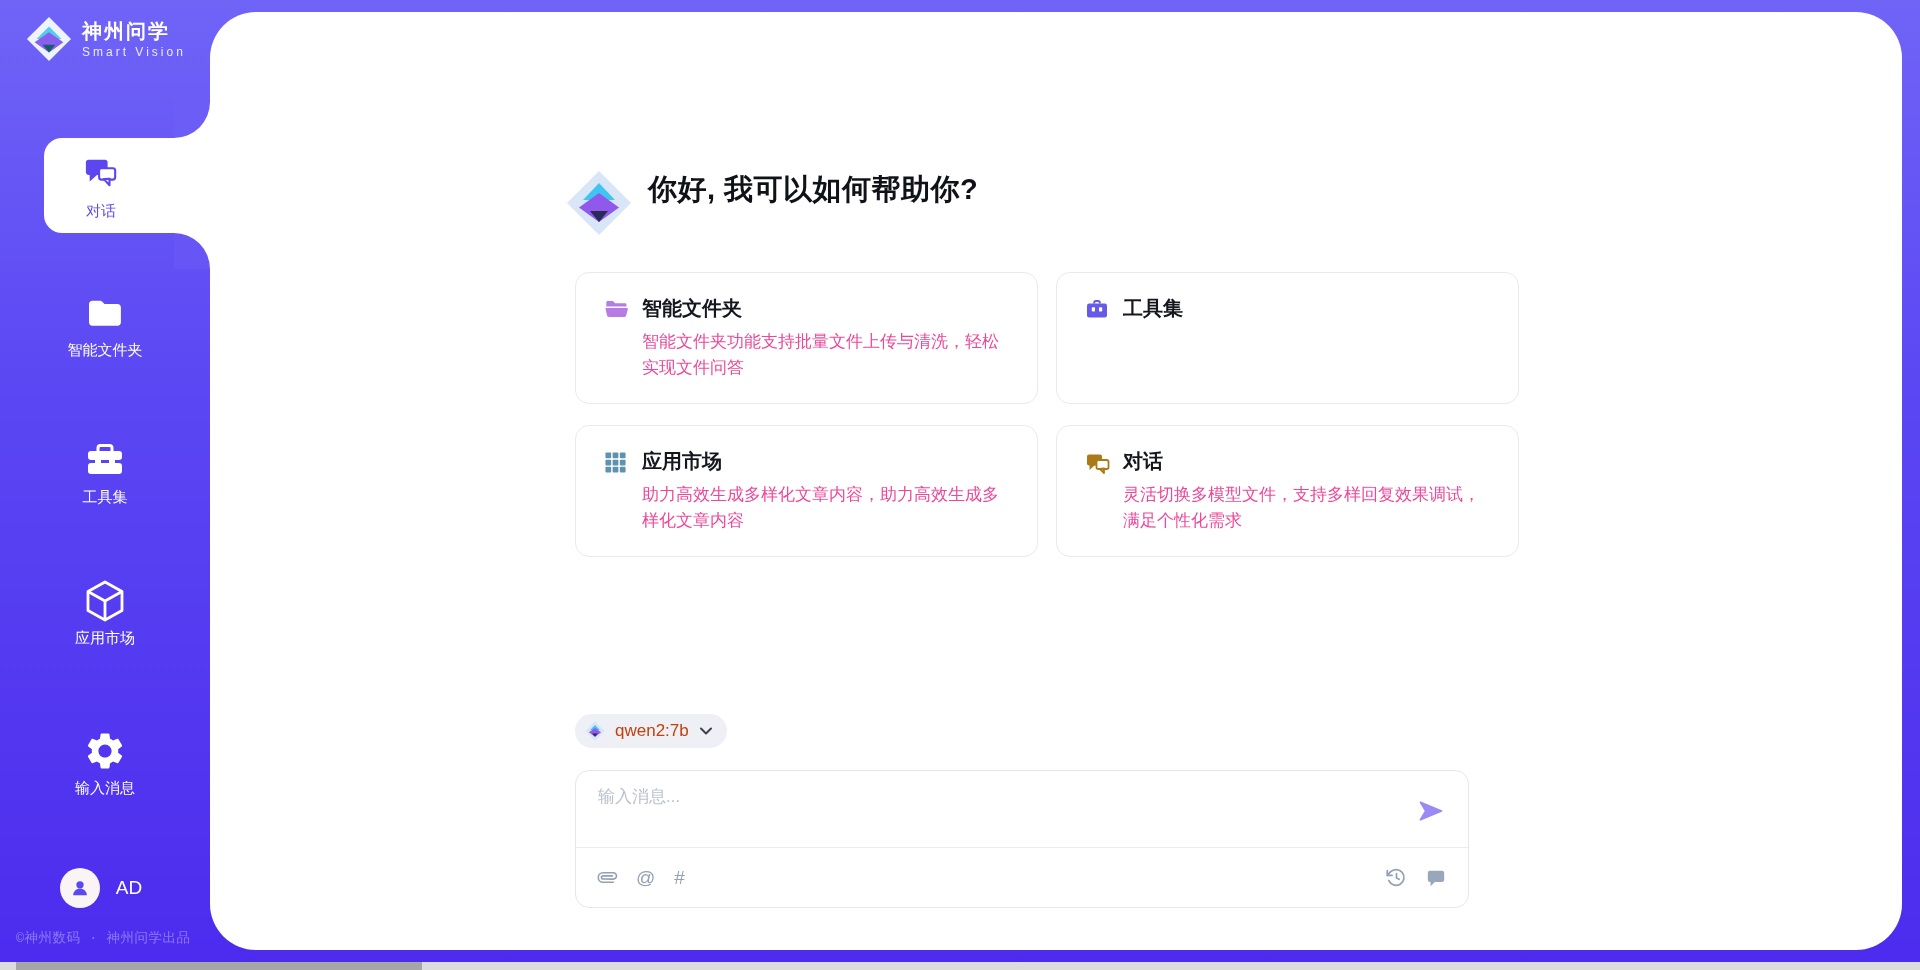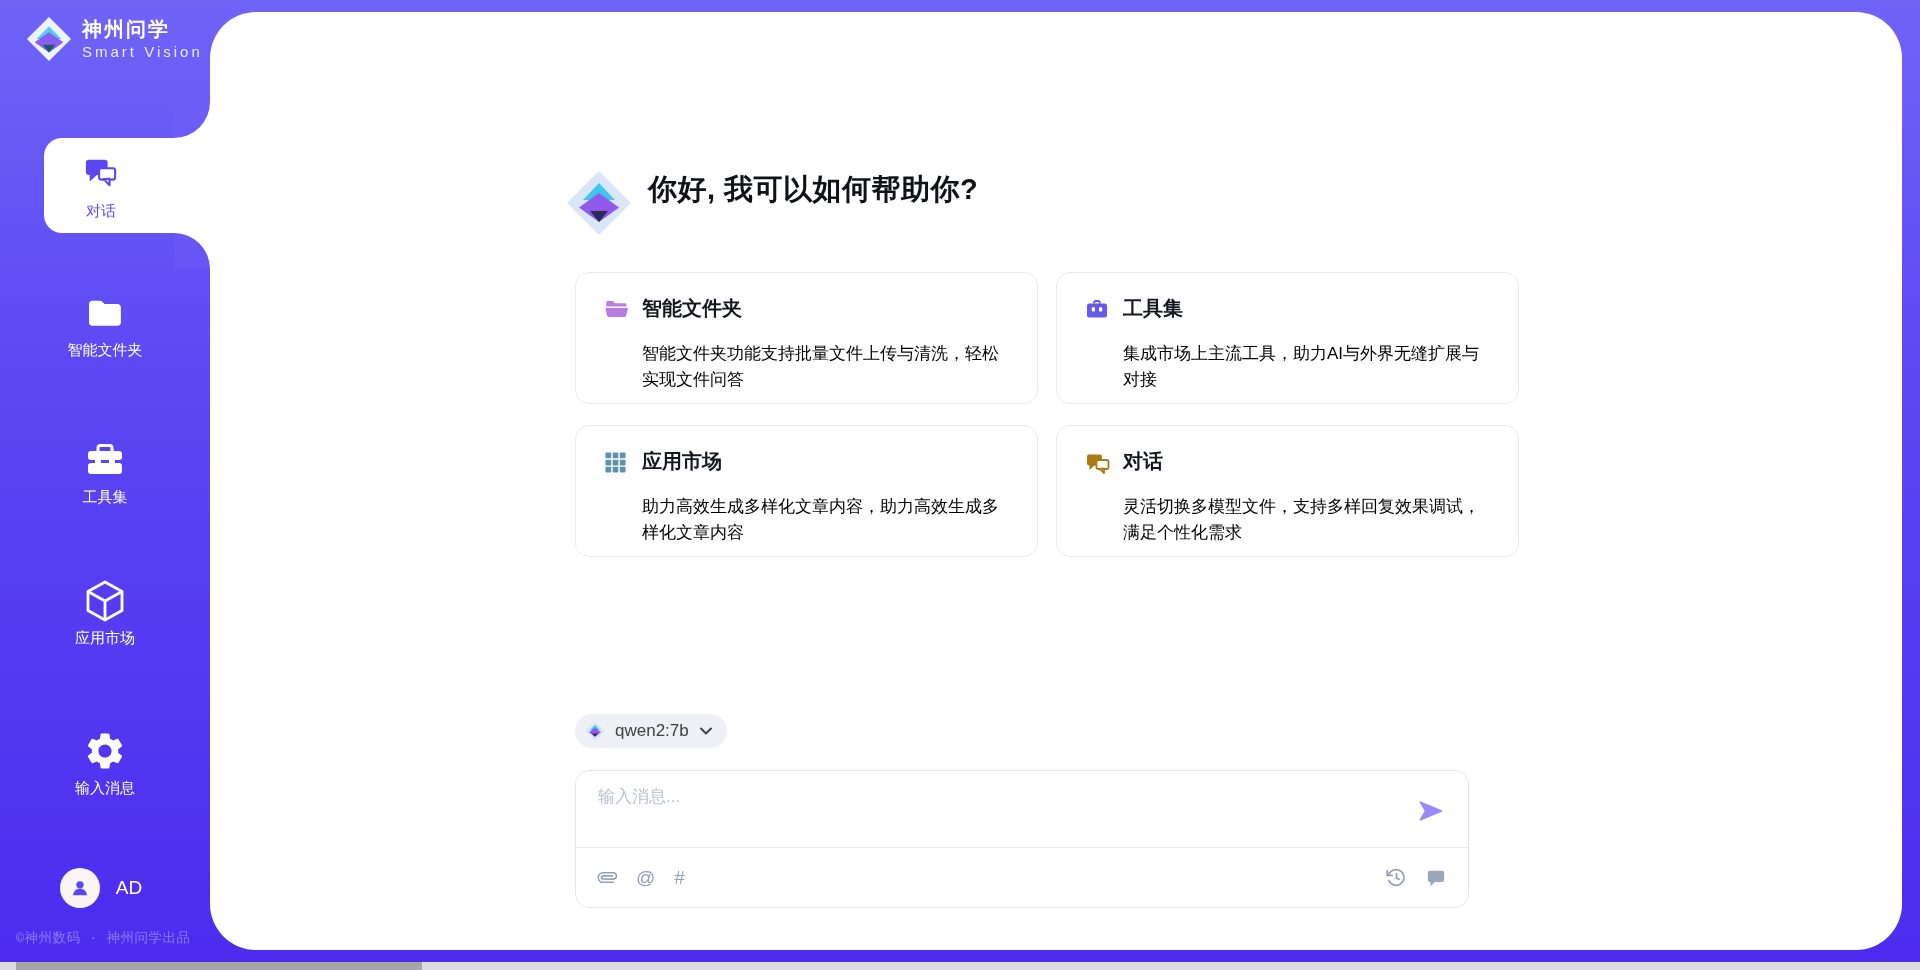--- a/index.html
+++ b/index.html
@@ -7,21 +7,21 @@
   body {
     width:1920px; height:970px; overflow:hidden;
     font-family:"Liberation Sans", sans-serif;
     background:linear-gradient(180deg,#7064f7 0%,#5b47f3 40%,#4c2bee 100%);
     position:relative;
   }
   
   .sidebar { position:absolute; left:0; top:0; width:210px; height:820px; }
   .brand { position:absolute; left:26px; top:16px; display:flex; align-items:center; gap:10px; }
   .brand-name { font-size:20px; font-weight:bold; color:#fff; letter-spacing:2px; line-height:1.1; }
-  .brand-sub { font-size:15px; color:#e9ecff; letter-spacing:3px; margin-top:3px; }
+  .brand-sub { font-size:12px; color:#e9ecff; letter-spacing:3px; margin-top:3px; }
 
   .tab-active {
     position:absolute; left:44px; top:138px; width:166px; height:95px;
     background:#fff; border-radius:18px 0 0 18px; z-index:3;
     display:flex; flex-direction:column; align-items:center; justify-content:center;
     gap:6px; padding-right:52px; color:#5b46f0; cursor:pointer;
   }
   .tab-active .nav-label { color:#5b46f0; }
   .corner { position:absolute; left:174px; width:36px; height:36px; background:#fff; z-index:2; }
   .corner.c-top { top:102px; }
@@ -50,27 +50,27 @@
 
   .greeting { position:absolute; left:356px; top:158px; display:flex; align-items:flex-start; gap:16px; }
   .greeting h1 { margin:0; font-size:29px; font-weight:bold; color:#101218; letter-spacing:0.5px; }
 
   .card { position:absolute; width:463px; height:132px; background:#fff;
     border:1px solid #e9eaf1; border-radius:14px; cursor:pointer; }
   .card-1 { left:365px; top:260px; } .card-2 { left:846px; top:260px; }
   .card-3 { left:365px; top:413px; } .card-4 { left:846px; top:413px; }
   .card-icon { position:absolute; left:28px; top:25px; }
   .card-title { position:absolute; left:66px; top:22px; font-size:20px; font-weight:bold; color:#15171f; }
-  .card-desc { position:absolute; left:66px; top:68px; right:24px;
-    font-size:17px; line-height:1.55; color:#000000; }
+  .card-desc { position:absolute; left:66px; top:56px; right:24px;
+    font-size:17px; line-height:1.55; color:#ec4899; }
 
   .model-pill { position:absolute; left:365px; top:702px; height:34px;
     display:inline-flex; align-items:center; gap:10px; padding:0 14px 0 10px;
     background:#eef0f5; border-radius:17px; cursor:pointer; }
-  .model-name { font-size:17px; color:#404040; }
+  .model-name { font-size:17px; color:#c2410c; }
 
   .composer { position:absolute; left:365px; top:758px; width:894px; height:138px;
     border:1px solid #e4e7ee; border-radius:14px; background:#fff; }
   .composer textarea { position:absolute; left:20px; top:12px; width:850px; height:52px;
     border:none; outline:none; resize:none; background:transparent;
     font-family:"Liberation Sans", sans-serif; font-size:17px; color:#333; }
   .composer textarea::placeholder { color:#b9c0cd; }
   .send-btn { position:absolute; right:22px; top:26px; width:30px; height:30px;
     background:none; border:none; padding:0; cursor:pointer; }
   .composer-toolbar { position:absolute; left:0; right:0; top:76px; bottom:0;
@@ -203,21 +203,20 @@
   <div class="card card-2">
     <span class="card-icon">
       <svg width="24" height="22" viewBox="0 0 24 22">
         <path d="M9.2 5.5V4.6c0-.9.7-1.6 1.6-1.6h2.4c.9 0 1.6.7 1.6 1.6v.9" fill="none" stroke="#675ae9" stroke-width="2"></path>
         <rect x="2" y="5.5" width="20" height="14" rx="2.2" fill="#675ae9"></rect>
         <rect x="6.8" y="9.3" width="3.2" height="4.2" rx="0.8" fill="#fff"></rect>
         <rect x="14" y="9.3" width="3.2" height="4.2" rx="0.8" fill="#fff"></rect>
       </svg>
     </span>
     <div class="card-title">工具集</div>
-    <div class="card-desc">集成市场上主流工具，助力AI与外界无缝扩展与对接</div>
   </div>
 
   <div class="card card-3">
     <span class="card-icon">
       <svg width="23" height="23" viewBox="0 0 24 24" fill="#5f93ad">
         <rect x="1.5" y="1.5" width="6" height="6" rx="1"></rect>
           <rect x="9" y="1.5" width="6" height="6" rx="1"></rect>
           <rect x="16.5" y="1.5" width="6" height="6" rx="1"></rect>
         <rect x="1.5" y="9" width="6" height="6" rx="1"></rect>
           <rect x="9" y="9" width="6" height="6" rx="1"></rect>

